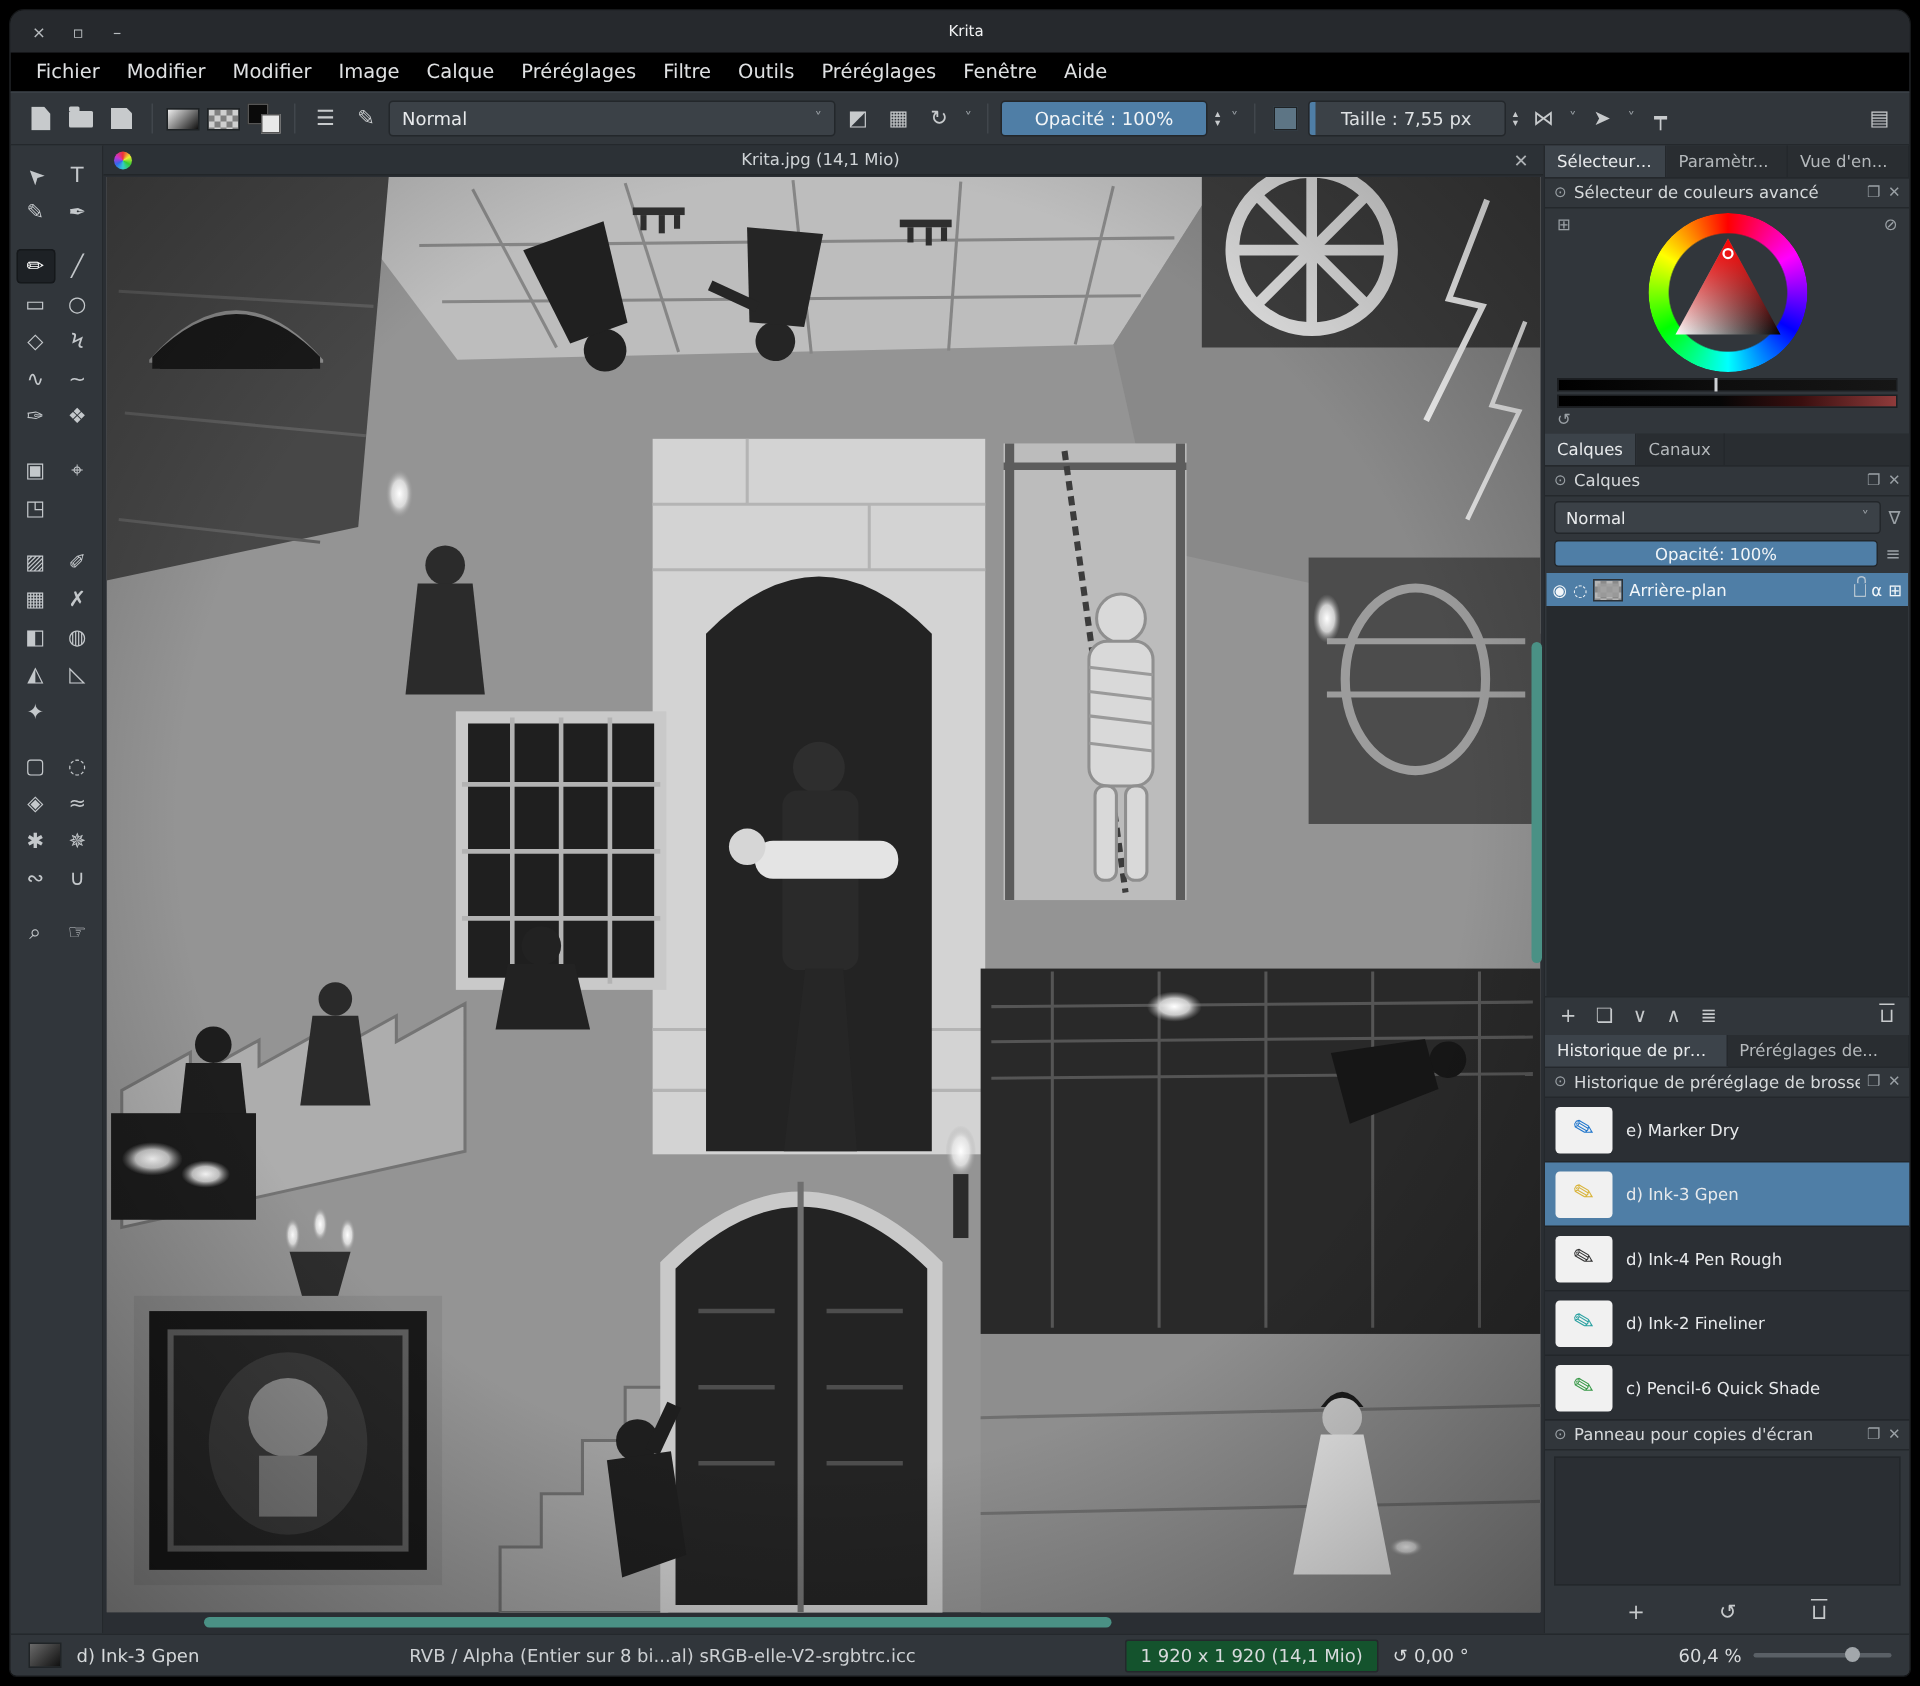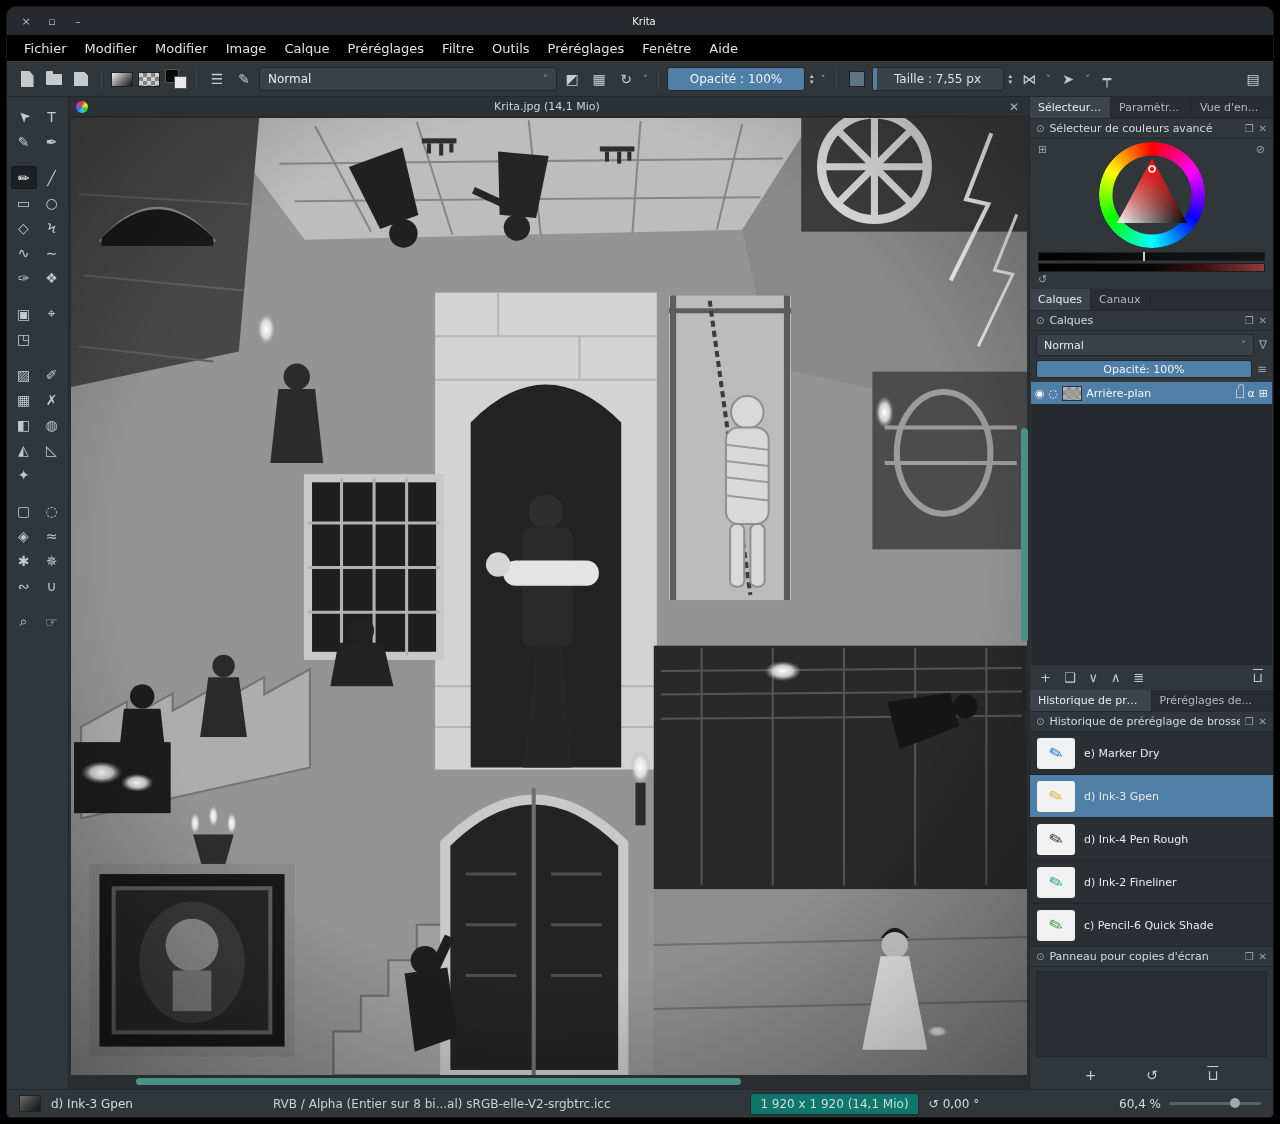--- a/index.html
+++ b/index.html
@@ -108,21 +108,21 @@
   .brush-thumb span { display:inline-block; transform:rotate(-15deg); }
   .brush-label { white-space:nowrap; overflow:hidden;text-align:right; }
 
   .shot-empty { height:86px; margin:4px 6px; background:#2a2e33; border:1px solid #23272b; flex:0 0 auto; }
   .shot-btns { height:28px; display:flex; align-items:center; justify-content:space-around; color:#c7cacc; font-size:14px; flex:0 0 auto; padding:0 30px; }
 
   
   .statusbar { height:28px; background:#31363b; border-top:1px solid #24282c; display:flex; align-items:center; padding:0 12px; gap:10px; font-size:12px; color:#d7dadc; flex:0 0 auto; }
   .sb-swatch { width:22px; height:17px; background:linear-gradient(135deg,#6a6a6a,#101010); border:1px solid #202427; flex:0 0 auto; }
   .sb-colorspace { margin-left:130px; color:#cdd0d3; }
-  .sb-dims { margin-left:auto; background:#0f766e; border:1px solid #24282c; border-radius:2px; padding:3px 9px; }
+  .sb-dims { margin-left:auto; background:#14532d; border:1px solid #24282c; border-radius:2px; padding:3px 9px; }
   .sb-rot { display:flex; align-items:center; gap:4px; }
   .sb-zoom { margin-left:auto; display:flex; align-items:center; gap:8px; }
   .zoom-track { width:92px; height:3px; background:#5a6066; border-radius:2px; position:relative; }
   .zoom-handle { position:absolute; left:66%; top:-4px; width:10px; height:10px; border-radius:50%; background:#a2a7ab; }
 </style>
 </head>
 <body>
 
 <div class="window">
 

